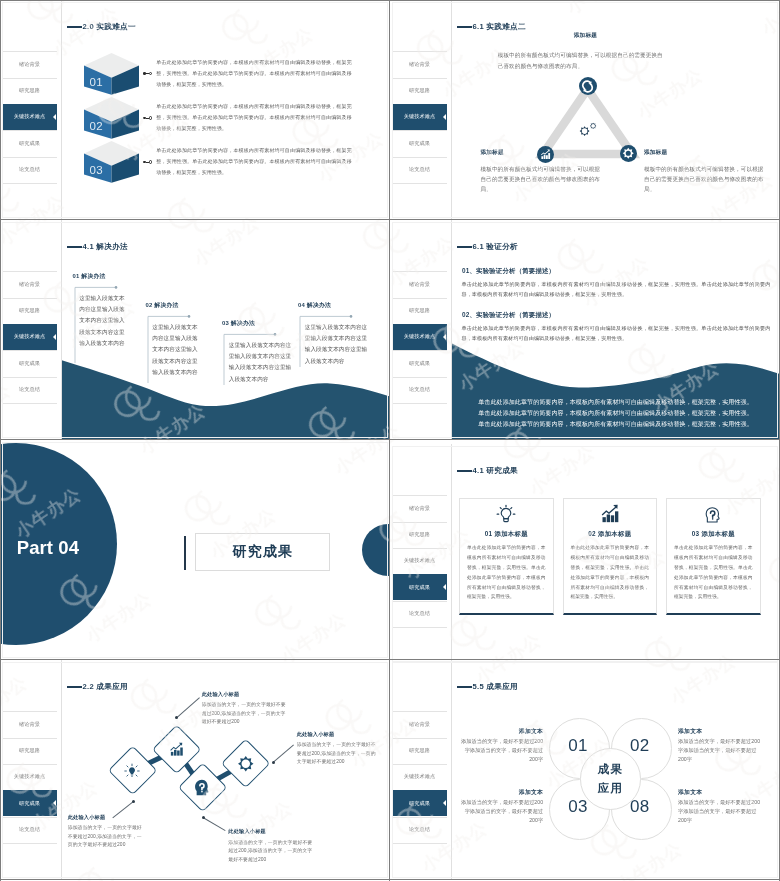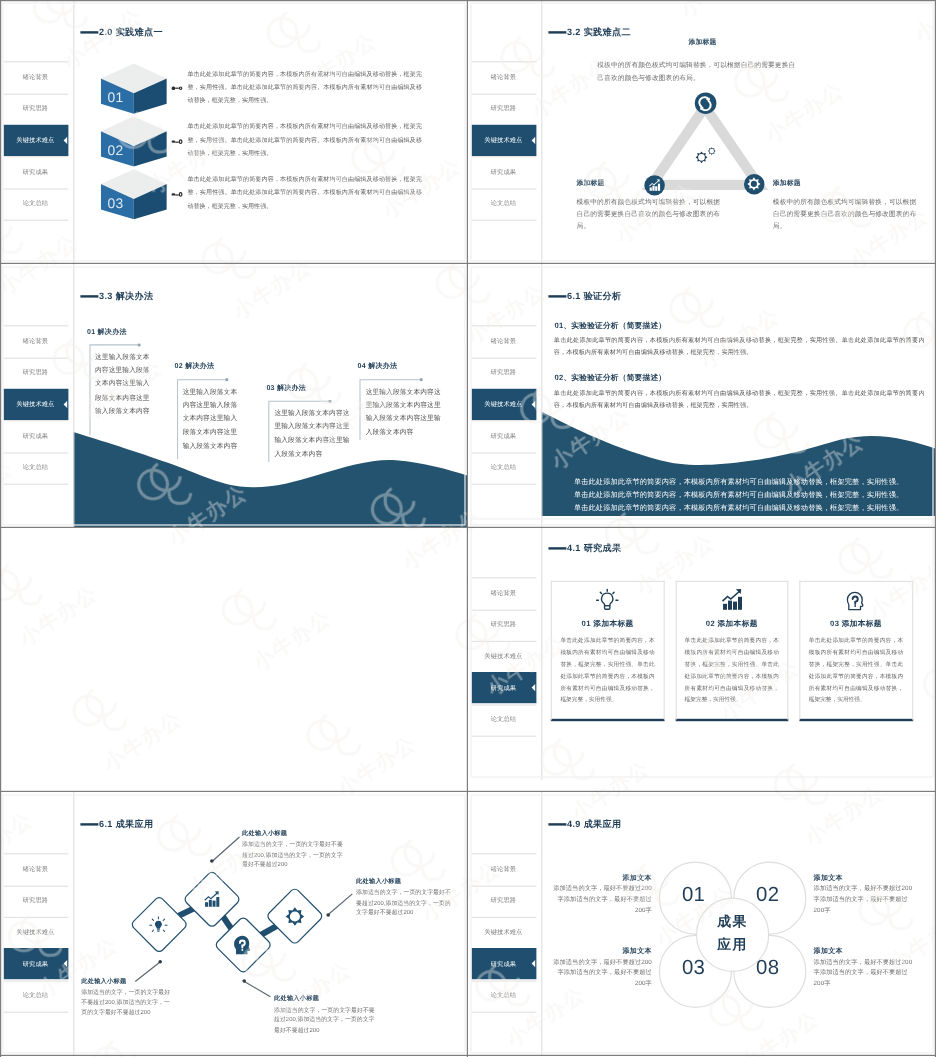--- a/index.html
+++ b/index.html
@@ -163,21 +163,21 @@
         <div class="item active" style="top:103.9px;">关键技术难点</div>
         <div class="arrow" style="left:53.3px;top:113.8px;"></div>
         <div class="sbline" style="top:130.2px;"></div>
         <div class="item" style="top:130.2px;">研究成果</div>
         <div class="sbline" style="top:156.5px;"></div>
         <div class="item" style="top:156.5px;">论文总结</div>
         <div class="sbline" style="top:182.8px;"></div>
       </div>
       <div class="hdr" style="left:66.5px;top:22px;">
         <span class="dash"></span>
-          <span>3.2 实践难点二</span>
+          <span>6.1 实践难点二</span>
       </div>
       <div id="s2-body">
           <div style="position: absolute; left: 140px; top: 82px;"><svg width="120" height="82" viewBox="0 0 120 82">
       <path d="M57.5 7 L102 72 L13 72 Z" fill="none" stroke="#d9d9d9" stroke-width="8.5" stroke-linejoin="miter"></path>
     </svg></div>
           <div style="position: absolute; left: 188.8px; top: 120.4px;"><svg width="24" height="20" viewBox="0 0 24 20">
       <g transform="translate(5.6,11.1) scale(0.467)">
         <path d="M12.00,1.40 L14.79,5.26 L19.50,4.50 L18.74,9.21 L22.60,12.00 L18.74,14.79 L19.50,19.50 L14.79,18.74 L12.00,22.60 L9.21,18.74 L4.50,19.50 L5.26,14.79 L1.40,12.00 L5.26,9.21 L4.50,4.50 L9.21,5.26 Z M12 6.0a6.0 6.0 0 1 0 0 12 6.0 6.0 0 0 0 0-12z" fill="#1f3d56" fill-rule="evenodd" transform="translate(-12,-12)"></path>
       </g>
       <g transform="translate(14.1,5.9) scale(0.304)">
@@ -239,21 +239,21 @@
         <div class="item active" style="top:103.9px;">关键技术难点</div>
         <div class="arrow" style="left:53.3px;top:113.8px;"></div>
         <div class="sbline" style="top:130.2px;"></div>
         <div class="item" style="top:130.2px;">研究成果</div>
         <div class="sbline" style="top:156.5px;"></div>
         <div class="item" style="top:156.5px;">论文总结</div>
         <div class="sbline" style="top:182.8px;"></div>
       </div>
       <div class="hdr" style="left:66.5px;top:22px;">
         <span class="dash"></span>
-          <span>3.3 解决办法</span>
+          <span>4.1 解决办法</span>
       </div>
       <div id="s3-cols">
           <div class="c3head" style="left: 72.5px; top: 52px;">01 解决办法</div>
           <div style="position: absolute; left: 73.5px; top: 66px;"><svg width="48" height="77" viewBox="0 0 48 77">
         <path d="M1,77 L1,1.4 L42,1.4" fill="none" stroke="#b4c2cb" stroke-width="0.85"></path>
         <circle cx="42" cy="1.4" r="1.3" fill="#93a6b3"></circle>
       </svg></div>
           <div class="c3txt" style="left: 79.2px; top: 73px; width: 49.5px;">这里输入段落文本内容这里输入段落文本内容这里输入段落文本内容这里输入段落文本内容</div>
           <div class="c3head" style="left: 145.5px; top: 81px;">02 解决办法</div>
           <div style="position: absolute; left: 146.5px; top: 95px;"><svg width="48" height="68" viewBox="0 0 48 68">
@@ -307,22 +307,32 @@
           <div class="s4txt" style="left: 71.5px; top: 59px; width: 309px;">单击此处添加此章节的简要内容，本模板内所有素材均可自由编辑及移动替换，框架完整，实用性强。单击此处添加此章节的简要内容，本模板内所有素材均可自由编辑及移动替换，框架完整，实用性强。</div>
           <div class="s4head" style="left: 72px; top: 91px;">02、实验验证分析（简要描述）</div>
           <div class="s4txt" style="left: 71.5px; top: 103px; width: 309px;">单击此处添加此章节的简要内容，本模板内所有素材均可自由编辑及移动替换，框架完整，实用性强。单击此处添加此章节的简要内容，本模板内所有素材均可自由编辑及移动替换，框架完整，实用性强。</div>
           <div class="s4wtxt" style="left: 61px; top: 177.5px; width: 329px;">单击此处添加此章节的简要内容，本模板内所有素材均可自由编辑及移动替换，框架完整，实用性强。</div>
           <div class="s4wtxt" style="left: 61px; top: 189px; width: 329px;">单击此处添加此章节的简要内容，本模板内所有素材均可自由编辑及移动替换，框架完整，实用性强。</div>
           <div class="s4wtxt" style="left: 61px; top: 200.4px; width: 329px;">单击此处添加此章节的简要内容，本模板内所有素材均可自由编辑及移动替换，框架完整，实用性强。</div>
         </div>
     </div>
   </div>
 
-
-  <div class="cell" style="left:390px;top:430px;">
+  <div class="cell" style="left:0;top:440px;">
+    <div class="slide">
+      <div class="slideframe"></div>
+      <div class="pcircle" style="left:-85.3px;top:2.6px;width:202px;height:202px;"></div>
+      <div class="pcircle" style="left:362.2px;top:84.3px;width:52px;height:52px;"></div>
+      <div class="plabel" style="left:16.7px;top:99px;">Part 04</div>
+      <div class="pbar" style="left:184.1px;top:96.4px;height:33.8px;"></div>
+      <div class="pbox" style="left:195.4px;top:92.7px;width:135px;height:38px;">研究成果</div>
+    </div>
+  </div>
+
+  <div class="cell" style="left:390px;top:444px;">
     <div class="slide">
       <div class="slideframe"></div>
       <div class="sbsep"></div>
       <div class="sb">
         <div class="sbline" style="top:51.3px;"></div>
         <div class="item" style="top:51.3px;">绪论背景</div>
         <div class="sbline" style="top:77.6px;"></div>
         <div class="item" style="top:77.6px;">研究思路</div>
         <div class="sbline" style="top:103.9px;"></div>
         <div class="item" style="top:103.9px;">关键技术难点</div>
@@ -390,21 +400,21 @@
         <div class="item" style="top:103.9px;">关键技术难点</div>
         <div class="sbline" style="top:130.2px;"></div>
         <div class="item active" style="top:130.2px;">研究成果</div>
         <div class="arrow" style="left:53.3px;top:140.1px;"></div>
         <div class="sbline" style="top:156.5px;"></div>
         <div class="item" style="top:156.5px;">论文总结</div>
         <div class="sbline" style="top:182.8px;"></div>
       </div>
       <div class="hdr" style="left:66.5px;top:22px;">
         <span class="dash"></span>
-          <span>6.1 成果应用</span>
+          <span>2.2 成果应用</span>
       </div>
       <div id="s7-body">
           <div style="position: absolute; left: 129.801px; top: 97.85px; width: 48.7976px; height: 5.2px; background: rgb(31, 78, 110); transform: rotate(-25.6198deg);"></div>
           <div style="position: absolute; left: 166.178px; top: 106.3px; width: 46.0435px; height: 5.2px; background: rgb(31, 78, 110); transform: rotate(55.6197deg);"></div>
           <div style="position: absolute; left: 199.042px; top: 113.2px; width: 49.5165px; height: 5.2px; background: rgb(31, 78, 110); transform: rotate(-29.2569deg);"></div>
           <div style="position: absolute; left: 107.2px; top: 86px; width: 50px; height: 50px;">
             <div class="dia" style="width:35.35px;height:35.35px;left:7.324999999999999px;top:7.324999999999999px;position:absolute;"></div>
           </div>
           <div style="position: absolute; left: 124.2px; top: 103px; width: 16px; height: 16px; display: flex; align-items: center; justify-content: center;">
             <svg width="16" height="16" viewBox="0 0 24 24">
@@ -484,21 +494,21 @@
         <div class="item" style="top:103.9px;">关键技术难点</div>
         <div class="sbline" style="top:130.2px;"></div>
         <div class="item active" style="top:130.2px;">研究成果</div>
         <div class="arrow" style="left:53.3px;top:140.1px;"></div>
         <div class="sbline" style="top:156.5px;"></div>
         <div class="item" style="top:156.5px;">论文总结</div>
         <div class="sbline" style="top:182.8px;"></div>
       </div>
       <div class="hdr" style="left:66.5px;top:22px;">
         <span class="dash"></span>
-          <span>4.9 成果应用</span>
+          <span>5.5 成果应用</span>
       </div>
       <div id="s8-body">
           <div class="petal" style="left: 159px; top: 58.2px; width: 61px; height: 61px;"></div>
           <div class="petal" style="left: 220.8px; top: 58.2px; width: 61px; height: 61px;"></div>
           <div class="petal" style="left: 159px; top: 119.1px; width: 61px; height: 61px;"></div>
           <div class="petal" style="left: 220.8px; top: 119.1px; width: 61px; height: 61px;"></div>
           <div class="pcenter" style="left: 189.5px; top: 87.8px; width: 61.8px; height: 61.8px;">
             <span>成果</span>
             <span>应用</span>
           </div>

